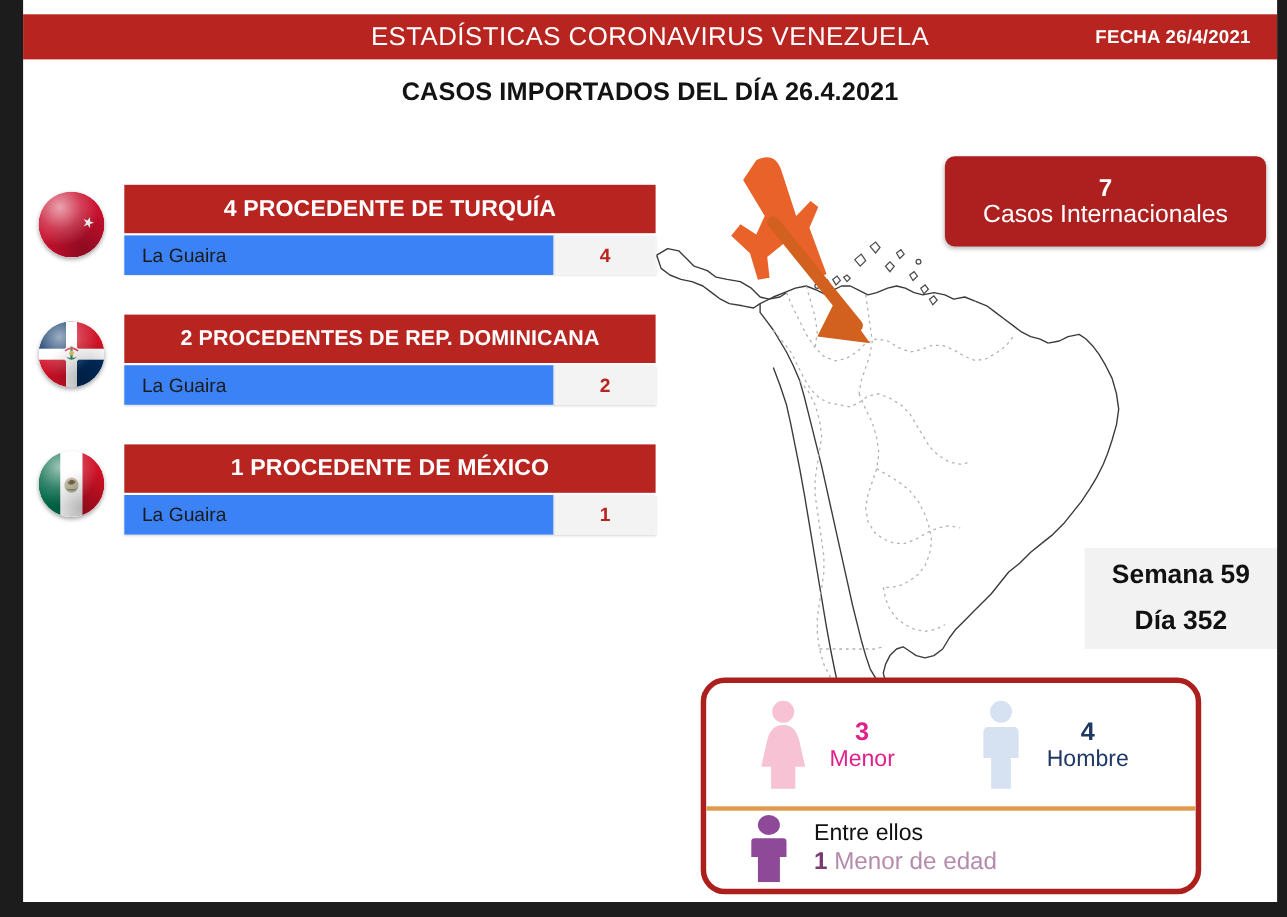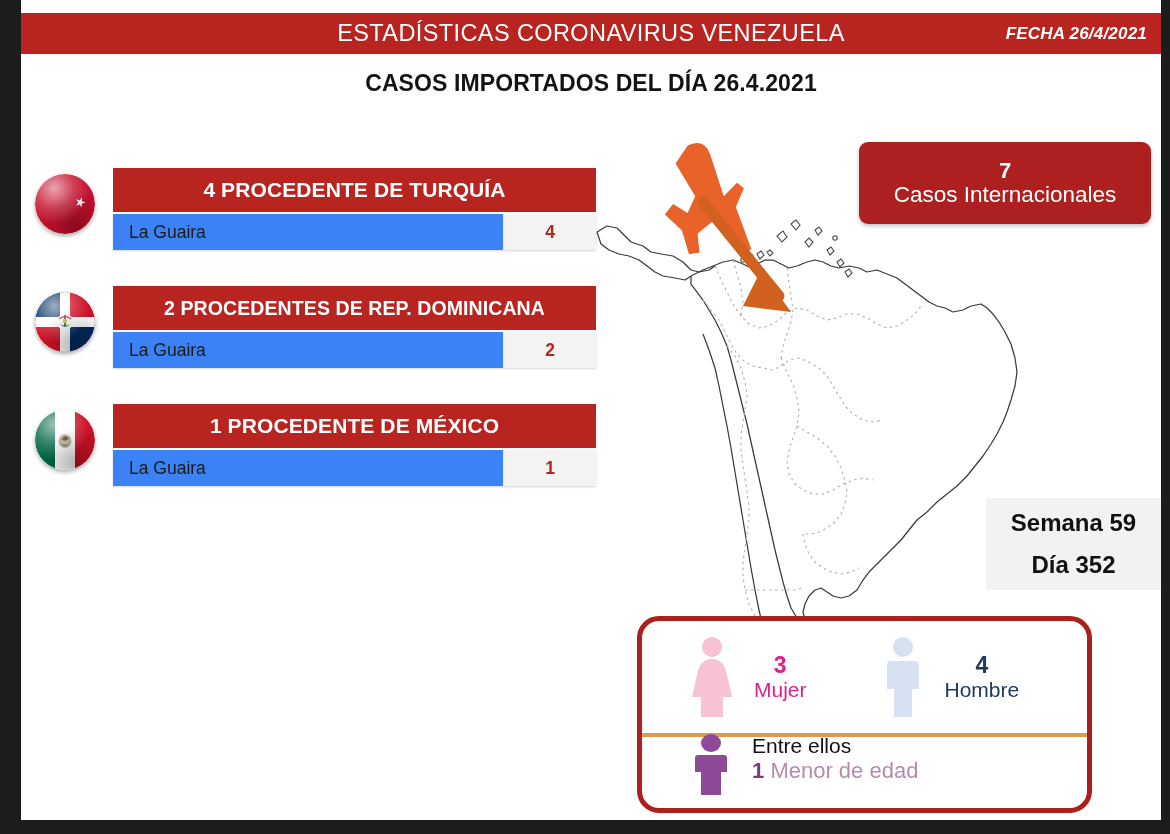--- a/index.html
+++ b/index.html
@@ -36,24 +36,23 @@
     position: absolute;
     left: 0; right: 0;
     text-align: center;
     color: #ffffff;
     font-size: 23.5px;
     letter-spacing: .4px;
     font-weight: 400;
   }
   .header-date {
     position: absolute;
-    right: 14px;
+    right: 24px;
     color: #ffffff;
     font-size: 17px;
-    font-style: italic;
     font-weight: 700;
     letter-spacing: .2px;
     text-align: right;
   }
   .subtitle {
     position: absolute;
     left: 0; top: 70px;
     width: 1140px;
     text-align: center;
     color: #131313;
@@ -171,22 +170,22 @@
   .g-num { font-size: 23px; font-weight: 700; display: block; }
   .g-label { font-size: 21px; display: block; }
   .female .g-num { color: #e0218a; }
   .female .g-label { color: #e0218a; }
   .male .g-num { color: #1f3864; }
   .male .g-label { color: #1f3864; }
 
   .gender-bottom {
     position: relative;
     height: 76px;
-    display: flex; 
-    padding-left: 48px;
+    display: flex; align-items: center;
+    padding-left: 36px;
   }
   .child-figure { width: 42px; height: 62px; flex: 0 0 auto; }
   .child-figure svg { display:block; width:100%; height:100%; }
   .child-text { margin-left: 20px; line-height: 1.2; }
   .child-line1 { font-size: 21px; color: #111; font-weight: 400; }
   .child-line2 { font-size: 22px; }
   .child-num { color: #7a3b72; font-weight: 700; }
   .child-label { color: #b58bab; }
 </style>
 </head>
@@ -386,21 +385,21 @@
           <div class="g-figure">
             <svg viewBox="0 0 52 84">
               <g fill="#f6c2d4">
                 <circle cx="26" cy="12" r="10"></circle>
                 <path d="M26 24 c-9 0 -13 6 -15 16 l-5 22 h9 l0 20 h22 l0 -20 h9 l-5 -22 c-2 -10 -6 -16 -15 -16 z"></path>
               </g>
             </svg>
           </div>
           <div class="g-text">
             <span class="g-num">3</span>
-            <span class="g-label">Mujer</span>
+            <span class="g-label">Menor</span>
           </div>
         </div>
 
         <div class="g-cell male">
           <div class="g-figure">
             <svg viewBox="0 0 52 84">
               <g fill="#d6e2f2">
                 <circle cx="26" cy="12" r="10"></circle>
                 <path d="M14 26 h24 a4 4 0 0 1 4 4 v24 h-7 v28 h-18 v-28 h-7 v-24 a4 4 0 0 1 4 -4 z"></path>
               </g>

